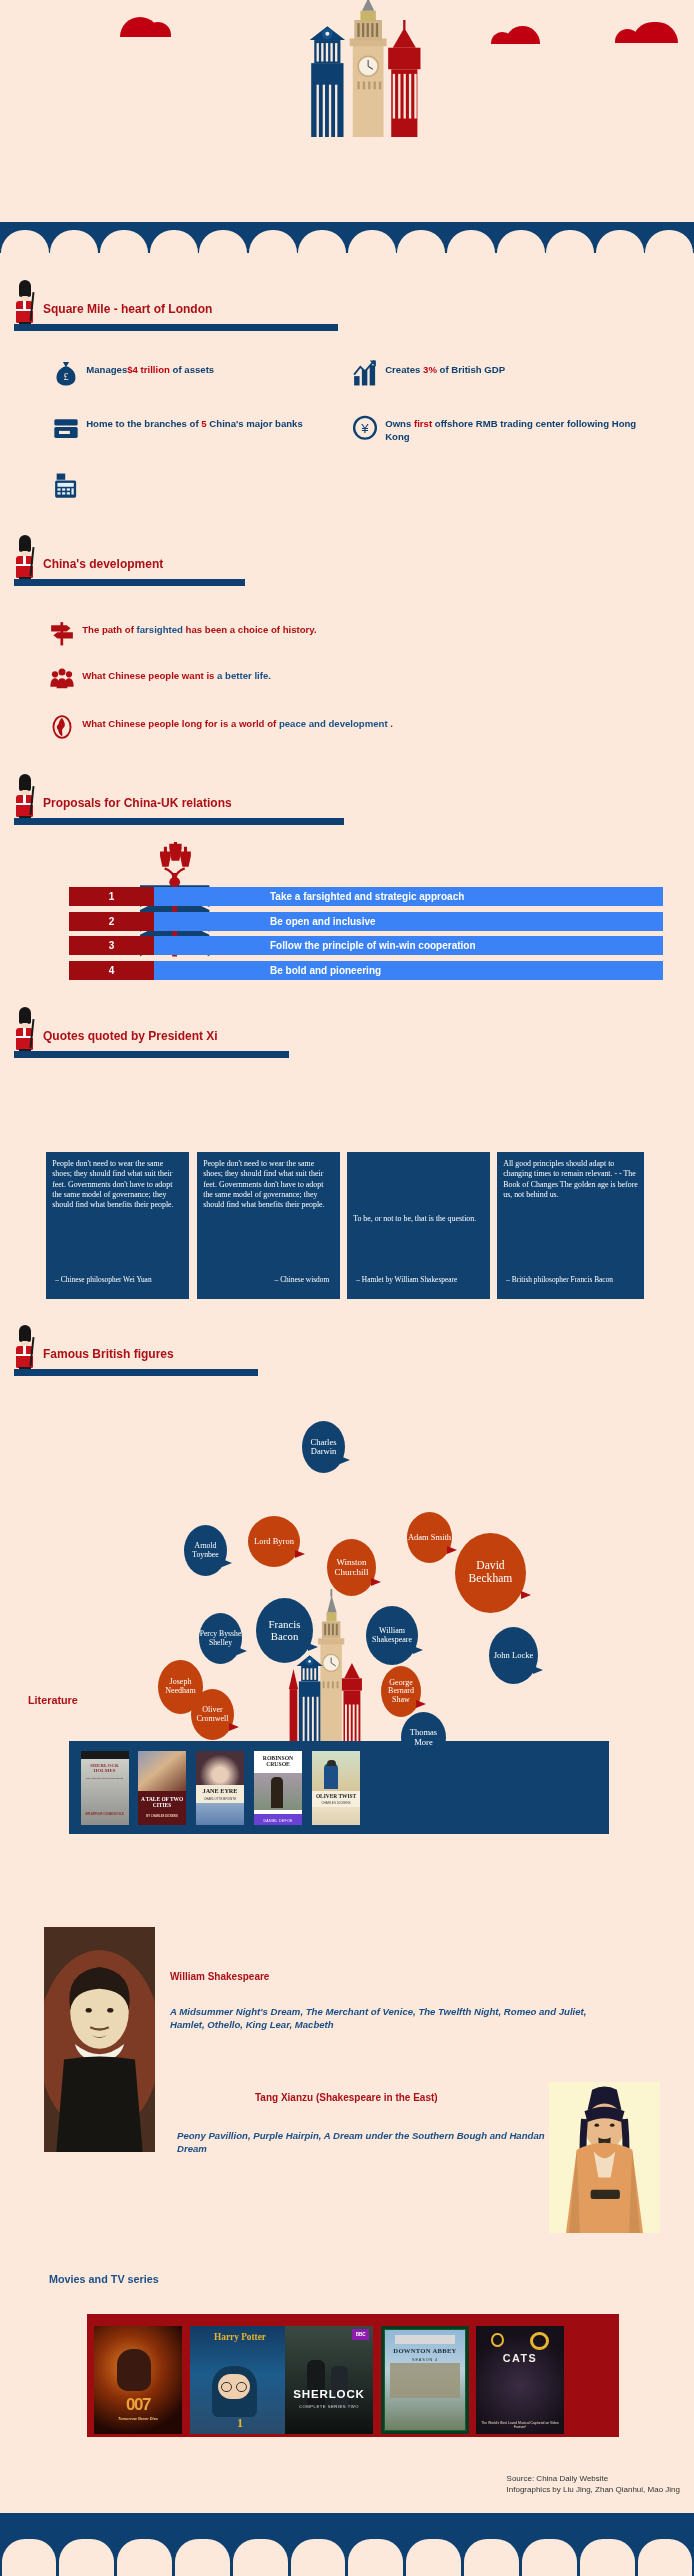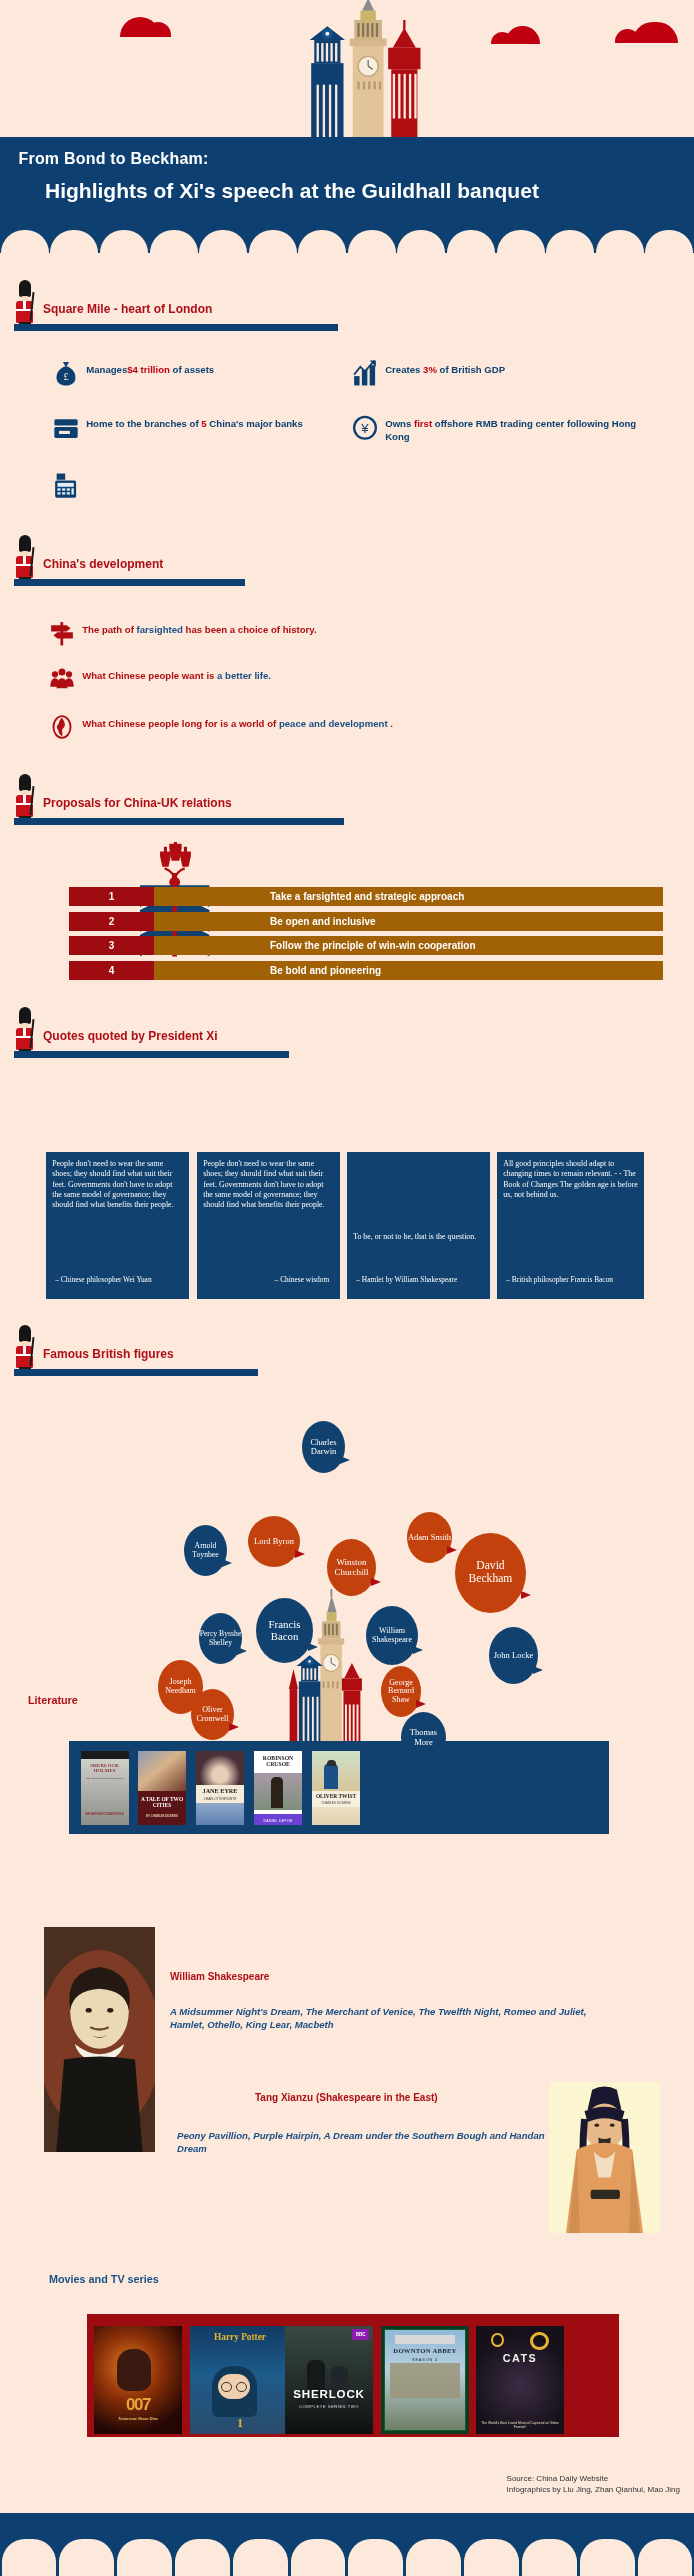--- a/index.html
+++ b/index.html
@@ -48,21 +48,21 @@
   .facticon { width:28px; height:28px; flex:0 0 28px; position:relative; margin-right:6.2px; }
   .facttext { font-size:9.6px; font-weight:bold; color:#0d4071; line-height:1.35; padding-top:5.4px;}
   .facttext .hl { color:#c00011; }
 
   svg { display:block; }
 
   
   .prop-row { position:absolute; height:18.5px; }
   .prop-num { position:absolute; left:0; top:0; width:85px; height:18.5px; background:#9e0b11;
               color:#fff; font-size:10px; font-weight:bold; display:flex; align-items:center; justify-content:center; }
-  .prop-txt { position:absolute; left:85px; top:0; width:509px; height:18.5px; background:#a16207;
+  .prop-txt { position:absolute; left:85px; top:0; width:509px; height:18.5px; background:#3b82f6;
               color:#fff; font-size:10px; font-weight:bold; display:flex; align-items:center; padding-left:116px;}
 
   
   .qcard { position:absolute; background:#11426f; color:#fff; padding:7px 6.2px 6.2px 6.2px;
            font-family:"Liberation Serif", serif; font-size:7.9px; line-height:1.30; }
   .qcard .qtext { display:block; }
   .qcard .qattr { position:absolute; left:9.3px; bottom:14px; font-size:7.4px; line-height:1.3; }
 
   
   .bubble { position:absolute; border-radius:50%; display:flex; align-items:center; justify-content:center;
@@ -152,24 +152,20 @@
       <g fill="#fce9dc">
         <rect x="124" y="96" width="3" height="58"></rect>
           <rect x="131" y="96" width="3" height="58"></rect>
         <rect x="138" y="96" width="3" height="58"></rect>
           <rect x="145" y="96" width="3" height="58"></rect>
         <rect x="152" y="96" width="3" height="58"></rect>
       </g>
     </svg>
   </div>
 
-  <div class="titlebar">
-    <div class="kicker">From Bond to Beckham:</div>
-    <div class="main">Highlights of Xi's speech at the Guildhall banquet</div>
-  </div>
   <div class="arches">
     <div class="arch"></div>
       <div class="arch"></div>
       <div class="arch"></div>
       <div class="arch"></div>
     <div class="arch"></div>
       <div class="arch"></div>
       <div class="arch"></div>
       <div class="arch"></div>
     <div class="arch"></div>
@@ -387,21 +383,21 @@
   </div>
 
   <div class="qcard" style="left:46px; top:1152px; width:143px; height:147px;">
     <span class="qtext">People don't need to wear the same shoes; they should find what suit their feet. Governments don't have to adopt the same model of governance; they should find what benefits their people.</span>
     <span class="qattr">– Chinese philosopher Wei Yuan</span>
   </div>
   <div class="qcard" style="left:197px; top:1152px; width:143px; height:147px;">
     <span class="qtext">People don't need to wear the same shoes; they should find what suit their feet. Governments don't have to adopt the same model of governance; they should find what benefits their people.</span>
     <span class="qattr" style="left:auto;right:10.8px;text-align:right;">– Chinese wisdom</span>
   </div>
-  <div class="qcard" style="left:347px; top:1152px; width:143px; height:147px; padding-top:80px;">
+  <div class="qcard" style="left:347px; top:1152px; width:143px; height:147px; padding-top:62px;">
     <span class="qtext">To be, or not to be, that is the question.</span>
     <span class="qattr">– Hamlet by William Shakespeare</span>
   </div>
   <div class="qcard" style="left:497px; top:1152px; width:147px; height:147px;">
     <span class="qtext">All good principles should adapt to changing times to remain relevant. - - The Book of Changes The golden age is before us, not behind us.</span>
     <span class="qattr">– British philosopher Francis Bacon</span>
   </div>
 
   <div class="sect" style="top:1350px;">
     <div class="guard">

